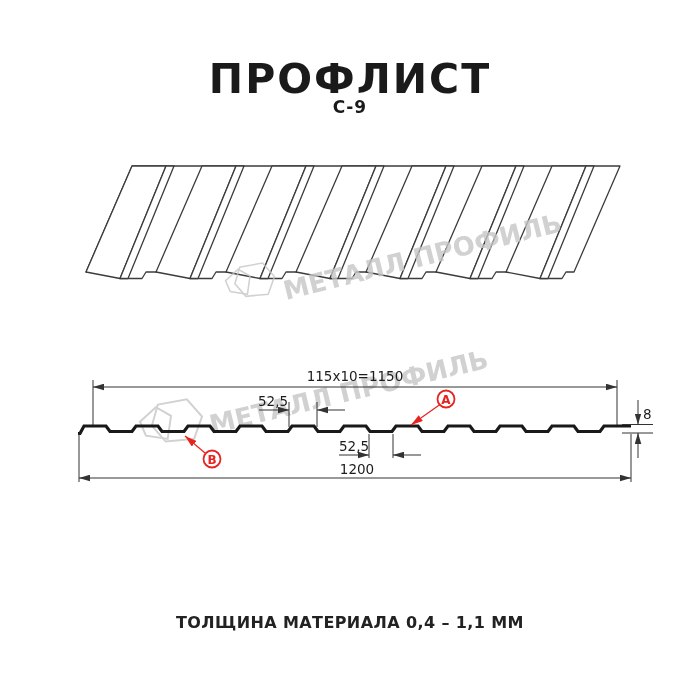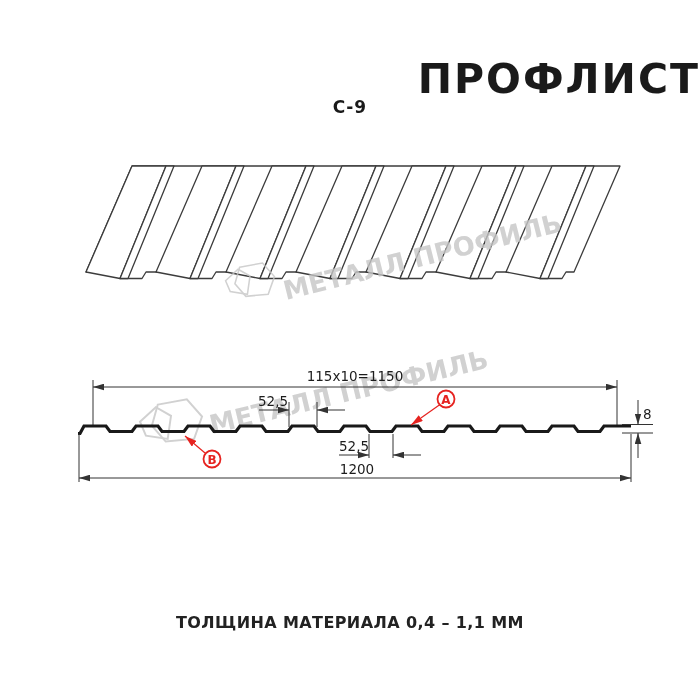--- a/index.html
+++ b/index.html
@@ -1,21 +1,21 @@
 <!DOCTYPE html>
 <html><head>
 <meta charset="utf-8">
 <style>
   html,body{margin:0;padding:0;}
   body{
     width:700px;height:700px;position:relative;background:#ffffff;
     font-family:"DejaVu Sans","Liberation Sans",sans-serif;overflow:hidden;
   }
   .title{
-    position:absolute;top:55px;left:0;width:700px;text-align:right;
+    position:absolute;top:55px;left:0;width:700px;text-align:center;
     font-size:41px;font-weight:700;letter-spacing:2px;color:#1a1a1a;
   }
   .model{
     position:absolute;top:97px;left:0;width:700px;text-align:center;
     font-size:17px;font-weight:700;letter-spacing:1px;color:#1a1a1a;
   }
   .footer-note{
     position:absolute;top:613px;left:0;width:700px;text-align:center;
     font-size:16px;font-weight:700;letter-spacing:0.4px;color:#222222;
   }

